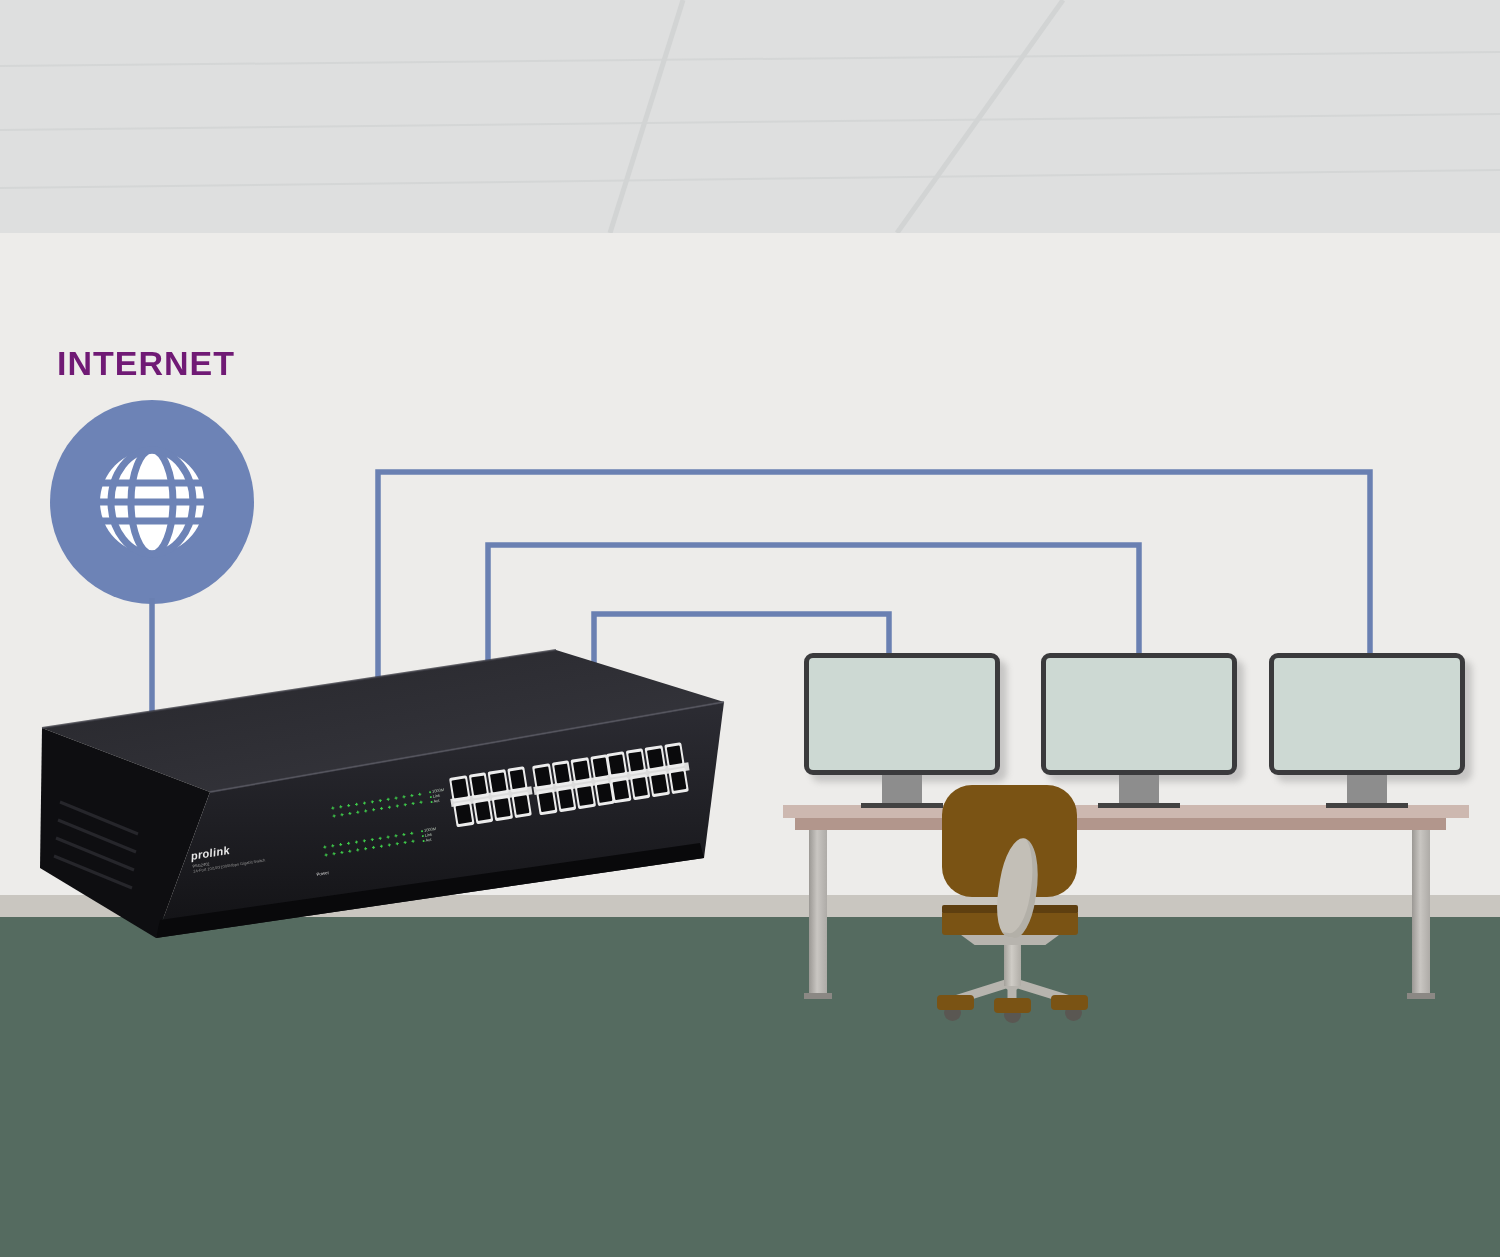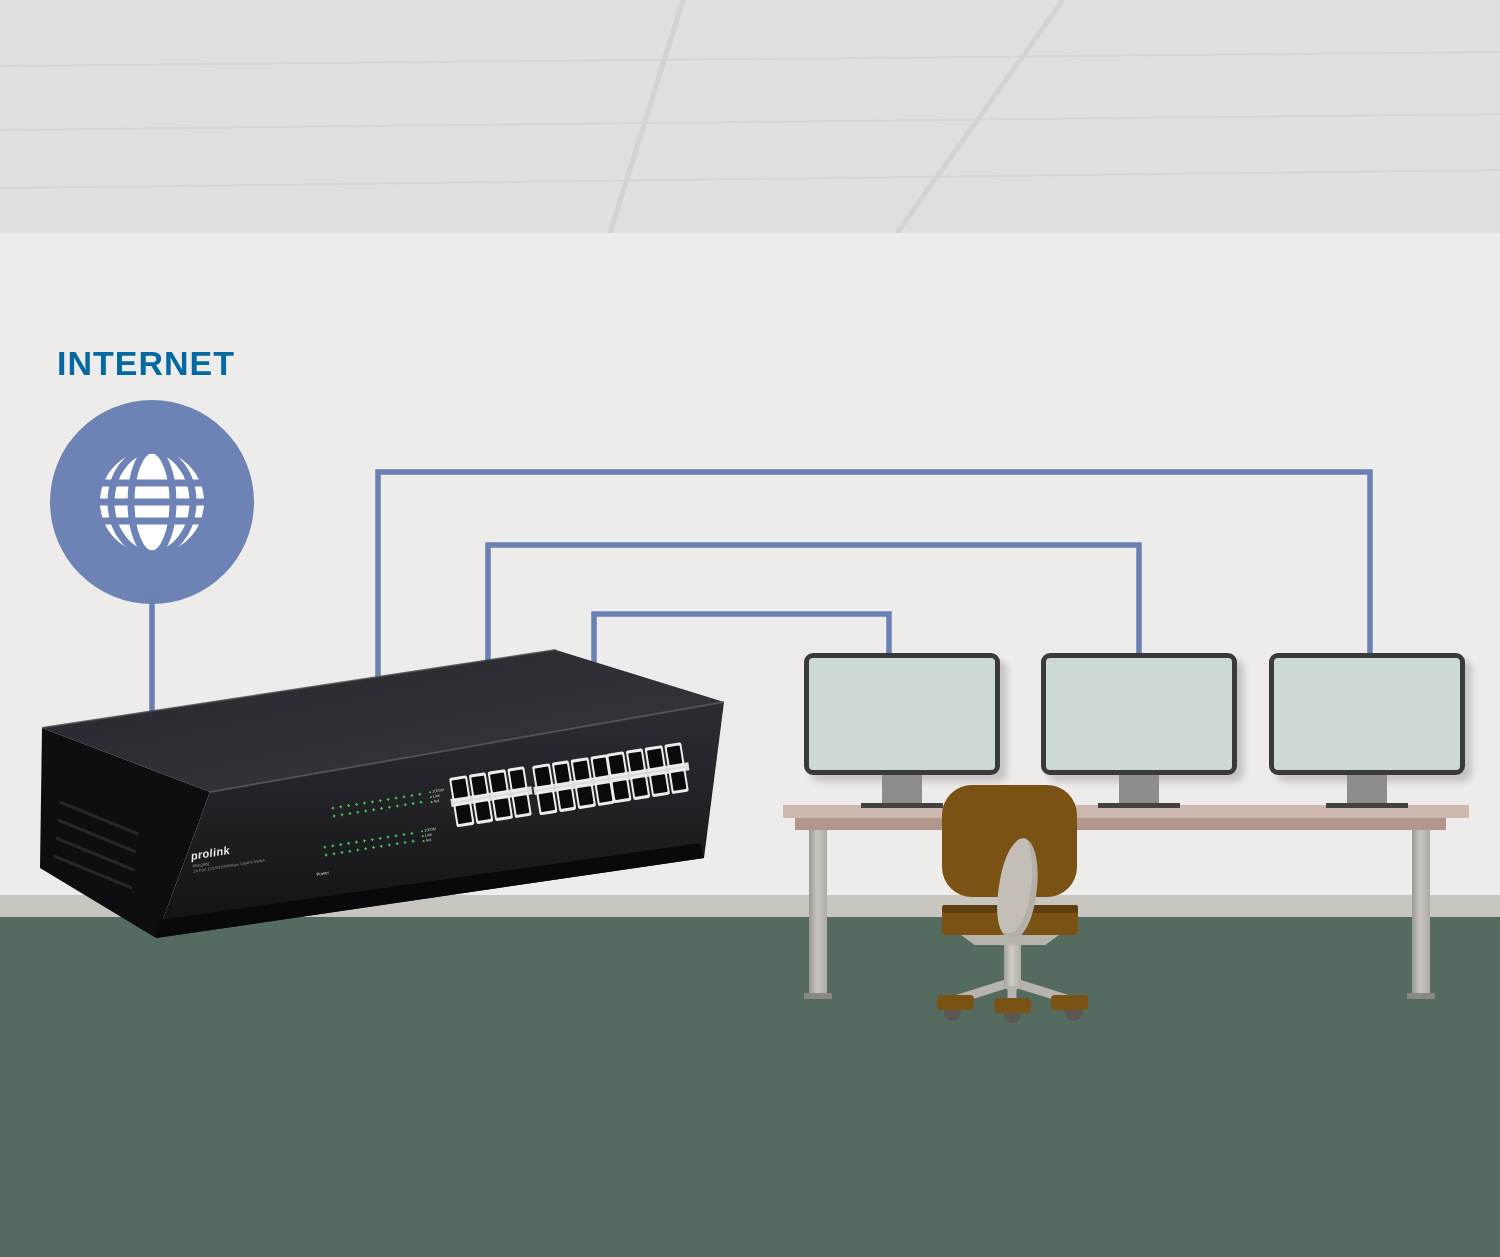--- a/index.html
+++ b/index.html
@@ -7,21 +7,21 @@
          background:#edecea;font-family:"Liberation Sans",sans-serif;}
   .abs{position:absolute;}
 
   
   .ceiling{left:0;top:0;width:1500px;height:233px;background:#dedfdf;}
   .baseboard{left:0;top:895px;width:1500px;height:22px;background:#c9c6c0;}
   .floor{left:0;top:917px;width:1500px;height:340px;background:#556b60;}
 
   
   .internet-label{left:57px;top:344px;font-size:34px;font-weight:800;
-                  letter-spacing:1px;color:#0369a1;}
+                  letter-spacing:1px;color:#701a75;}
 
   
   .monitor{width:196px;height:158px;top:653px;}
   .monitor-frame{left:0;top:0;width:186px;height:112px;background:#3a3a3c;
                  border:5px solid #3a3a3c;border-radius:9px;
                  box-shadow:7px 7px 6px rgba(110,110,110,.30);}
   .monitor-screen{left:0;top:0;width:186px;height:112px;background:#cdd9d3;border-radius:4px;}
   .monitor-neck{left:78px;top:122px;width:40px;height:30px;background:#8d8d8d;}
   .monitor-base{left:57px;top:150px;width:82px;height:5px;background:#424242;}
 

